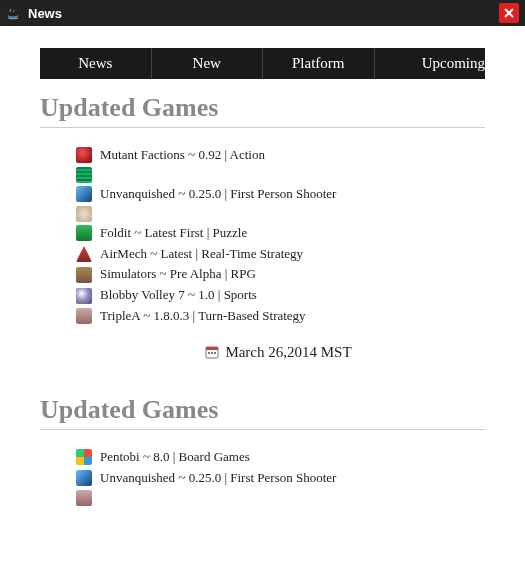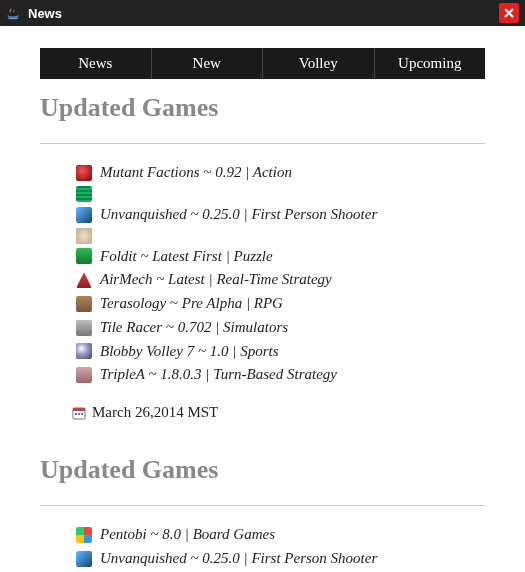--- a/index.html
+++ b/index.html
@@ -10,26 +10,26 @@
 .titlebar .title { flex: 1; }
 .titlebar .close { background: #d22; width: 20px; height: 20px; display: flex; align-items: center; justify-content: center; cursor: pointer; border-radius: 2px; }
 .titlebar .close svg { width: 12px; height: 12px; }
 .viewport { position: relative; height: 546px; overflow: hidden; background: #fff; }
 .content-wrap { height: 100%; overflow-y: auto; padding: 22px 40px 20px 40px; }
 .content-wrap::-webkit-scrollbar { width: 16px; }
 .content-wrap::-webkit-scrollbar-track { background: #f0f0f0; }
 .content-wrap::-webkit-scrollbar-thumb { background: #c1c1c1; border-radius: 2px; }
 .tabs { display: flex; background: #1a1a1a; margin-bottom: 14px; }
 .tabs .tab { flex: 1; text-align: center; color: #fff; padding: 7px 0; font-family: Georgia, serif; font-size: 15px; cursor: pointer; border-right: 1px solid #444; }
-.tabs .tab:last-child { border-right: none; }
-.section-title { font-family: Georgia, serif; font-size: 26px; font-weight: bold; color: #888; border-bottom: 1px solid #ccc; padding-bottom: 20px; margin-bottom: 18px; }
+.tabs .tab:last-child { border-right: none; text-align: right; }
+.section-title { font-family: Georgia, serif; font-size: 26px; font-weight: bold; color: #888; border-bottom: 1px solid #ccc; padding-bottom: 4px; margin-bottom: 18px; }
 .game-list { padding-left: 36px; margin-bottom: 18px; }
-.game-row { display: flex; align-items: center; margin-bottom: 2px; font-size: 15px; color: #222; line-height: 1.45; font-style: italic; }
+.game-row { display: flex; align-items: center; margin-bottom: 2px; font-size: 13px; color: #222; line-height: 1.45; }
 .game-row .gicon { width: 16px; height: 16px; margin-right: 8px; border-radius: 2px; display: inline-block; flex-shrink: 0; }
-.date-row { display: flex; align-items: center; margin-bottom: 34px; font-size: 15px; color: #222; padding-left: 32px;}
+.date-row { display: flex; align-items: center; margin-bottom: 34px; font-size: 15px; color: #222; padding-left: 32px; justify-content: center;}
 .date-row .cal-icon { width: 14px; height: 14px; margin-right: 6px; display:inline-flex; }
 .date-row .cal-icon svg { width: 14px; height: 14px; }
 .i-red { background: radial-gradient(circle at 40% 35%, #e55, #800); }
 .i-green { background: repeating-linear-gradient(0deg,#2a6,#2a6 2px,#084 2px,#084 4px); }
 .i-blue { background: linear-gradient(135deg,#6bf,#147); }
 .i-tan { background: radial-gradient(circle,#edc,#ba8); }
 .i-greenbar { background: linear-gradient(#3b5,#173); }
 .i-brown { background: linear-gradient(#a85,#754); }
 .i-grey { background: linear-gradient(#bbb,#777); }
 .i-ball { background: radial-gradient(circle at 35% 35%,#fff,#99c 40%,#446); border-radius:50%; }
@@ -55,21 +55,21 @@
       </svg>
   </span>
 </div>
 
 <div class="viewport">
   <div class="content-wrap">
 
     <div class="tabs">
       <div class="tab">News</div>
       <div class="tab">New</div>
-      <div class="tab">Volley</div>
+      <div class="tab">Platform</div>
       <div class="tab">Upcoming</div>
     </div>
 
     <div>
       <h2 class="section-title">Updated Games</h2>
       <div class="game-list" id="list-0">
           <div class="game-row">
             <span class="gicon i-red"></span>
             <span>Mutant Factions ~ 0.92 | Action</span>
           </div>
@@ -86,25 +86,21 @@
           <div class="game-row">
             <span class="gicon i-greenbar"></span>
             <span>Foldit ~ Latest First | Puzzle</span>
           </div>
           <div class="game-row">
             <span class="gicon i-rocket"></span>
             <span>AirMech ~ Latest | Real-Time Strategy</span>
           </div>
           <div class="game-row">
             <span class="gicon i-brown"></span>
-            <span>Terasology ~ Pre Alpha | RPG</span>
-          </div>
-          <div class="game-row">
-            <span class="gicon i-grey"></span>
-            <span>Tile Racer ~ 0.702 | Simulators</span>
+            <span>Simulators ~ Pre Alpha | RPG</span>
           </div>
           <div class="game-row">
             <span class="gicon i-ball"></span>
             <span>Blobby Volley 7 ~ 1.0 | Sports</span>
           </div>
           <div class="game-row">
             <span class="gicon i-war"></span>
             <span>TripleA ~ 1.8.0.3 | Turn-Based Strategy</span>
           </div>
         </div>

